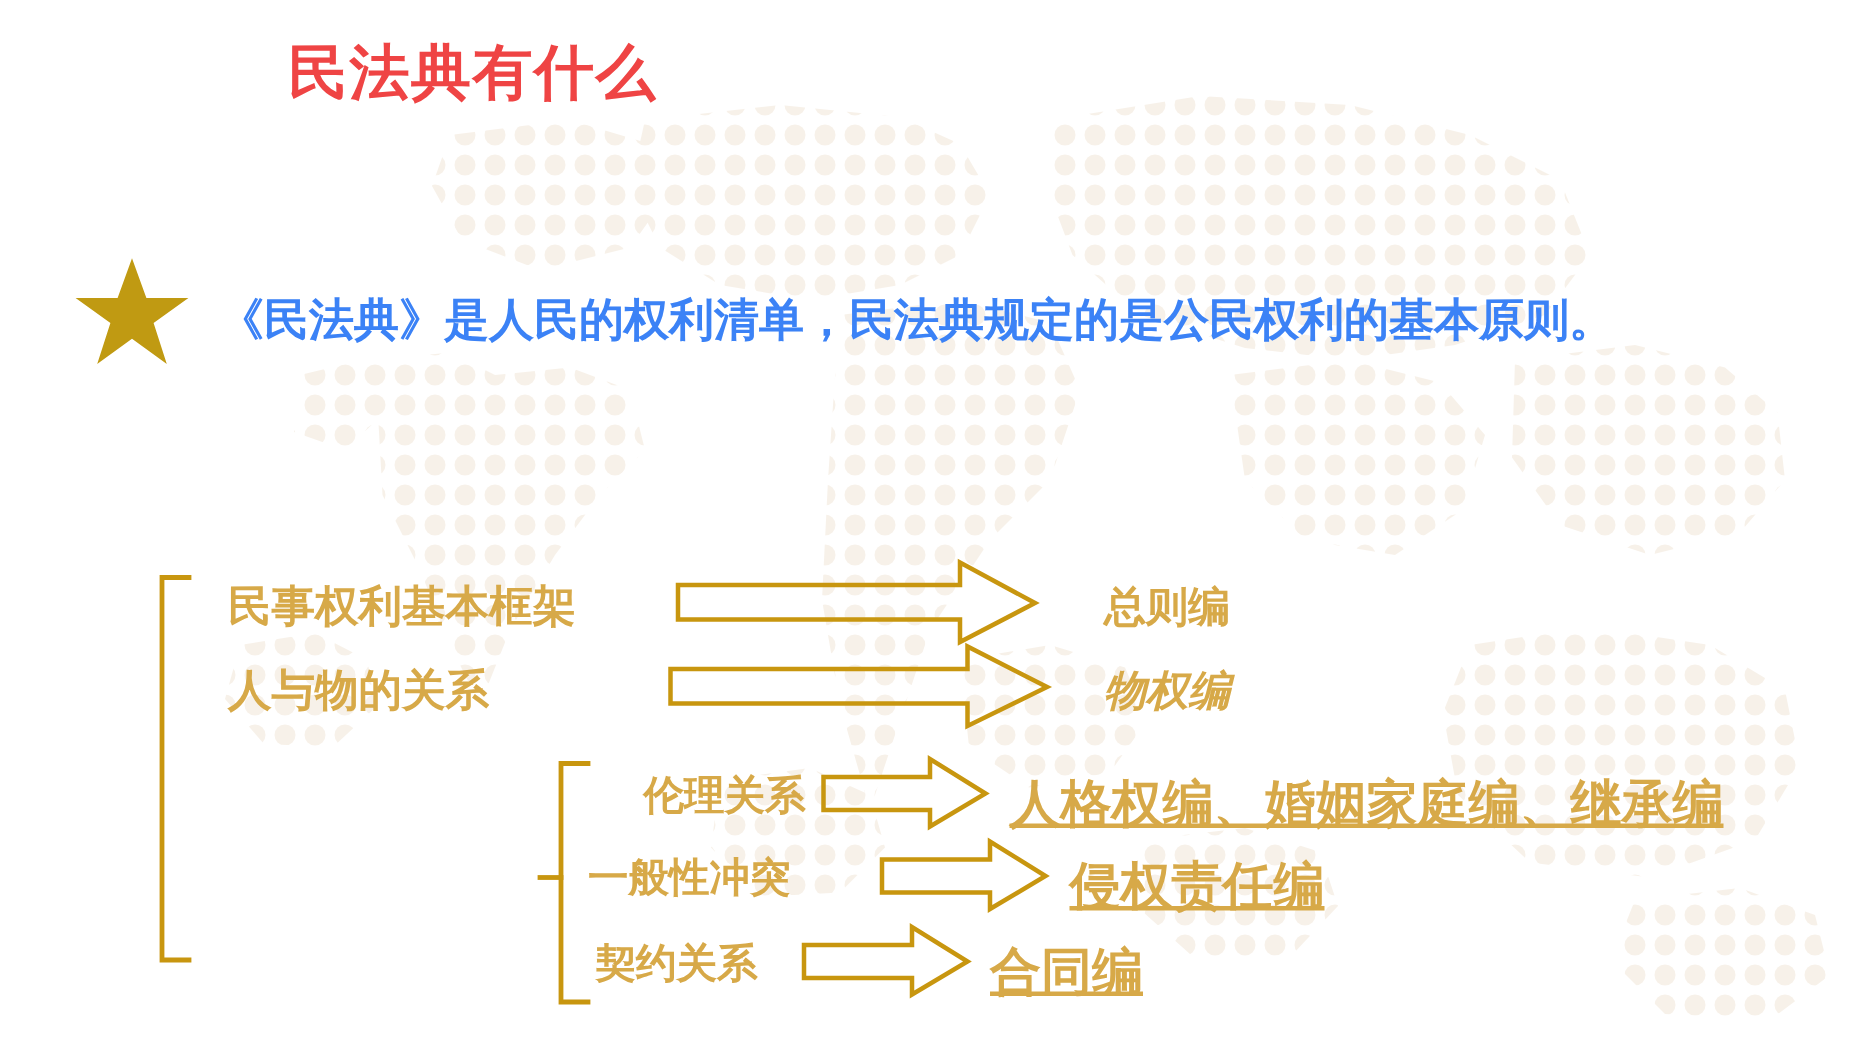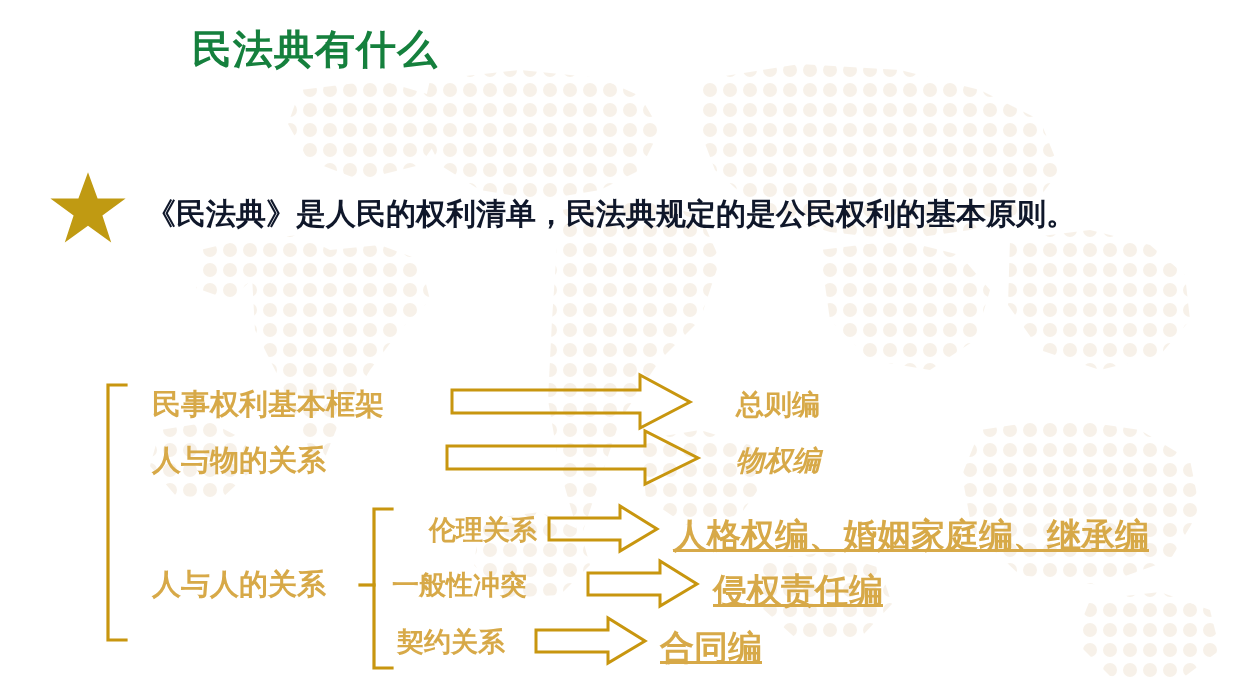--- a/index.html
+++ b/index.html
@@ -34,21 +34,21 @@
   #title {
     position: absolute;
     left: 192px;
     top: 26px;
     z-index: 5;
     font-family: "DejaVu Sans", "Liberation Sans", sans-serif;
     font-weight: bold;
     font-size: 40px;
     line-height: 1.15;
     letter-spacing: 1px;
-    color: #15803d;
+    color: #ef4444;
     white-space: nowrap;
   }
 
   
   #star-icon {
     position: absolute;
     left: 47px;
     top: 169px;
     width: 82px;
     height: 80px;
@@ -56,21 +56,21 @@
   }
   #subtitle {
     position: absolute;
     left: 146px;
     top: 196px;
     z-index: 5;
     font-family: "DejaVu Serif", "Liberation Serif", serif;
     font-weight: bold;
     font-size: 30px;
     line-height: 1.2;
-    color: #0f172a;
+    color: #3b82f6;
     white-space: nowrap;
     letter-spacing: 0px;
   }
 
   
   #diagram {
     position: absolute;
     left: 0;
     top: 0;
     width: 1248px;
@@ -178,21 +178,20 @@
     </g>
 
     <g fill="none" stroke="#c8960f" stroke-width="3">
       <path d="M536,630 L608,630 L608,618 L645,641 L608,663 L608,652 L536,652 L536,630 Z"></path>
     </g>
   </svg>
 
   <div id="diagram">
     <div class="dg-label lvl1" id="lbl-a">民事权利基本框架</div>
     <div class="dg-label lvl1" id="lbl-b">人与物的关系</div>
-    <div class="dg-label lvl1" id="lbl-c">人与人的关系</div>
 
     <div class="dg-label lvl2" id="lbl-d">伦理关系</div>
     <div class="dg-label lvl2" id="lbl-e">一般性冲突</div>
     <div class="dg-label lvl2" id="lbl-f">契约关系</div>
 
     <div class="dg-label out1" id="out-a">总则编</div>
     <div class="dg-label out1" id="out-b">物权编</div>
     <div class="dg-label out2" id="out-c">人格权编、婚姻家庭编、继承编</div>
     <div class="dg-label out2" id="out-d">侵权责任编</div>
     <div class="dg-label out2" id="out-e">合同编</div>

